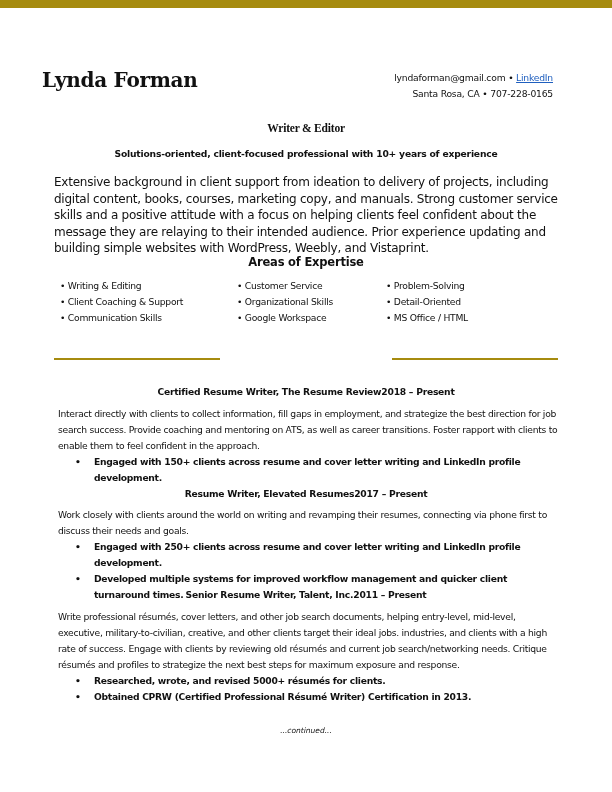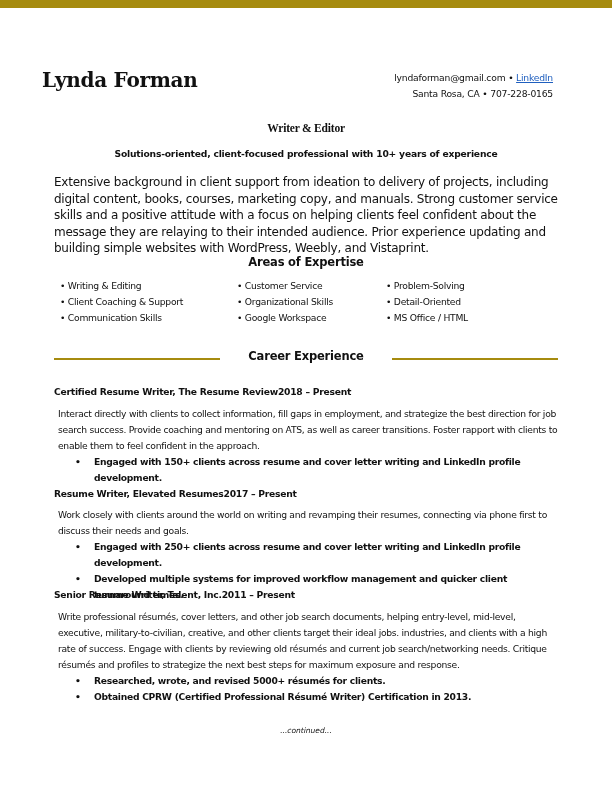--- a/index.html
+++ b/index.html
@@ -21,21 +21,21 @@
   .para { position: absolute; left: 54px; width: 504px; font-size: 12px; line-height: 16.5px; letter-spacing: -0.25px; }
   .summary { top: 174px; }
   .expertise-title { top: 255px; font-size: 11.5px; font-weight: bold; letter-spacing: -0.2px; }
   .skills { position: absolute; top: 278px; left: 60px; width: 500px; display: grid; grid-template-columns: 177px 149px 170px; font-size: 9.2px; line-height: 16px; letter-spacing: -0.25px; }
   .skills .col div::before { content: "\2022\00a0"; }
   .section-head { position: absolute; top: 348px; left: 54px; width: 504px; height: 20px; }
   .section-head .line { position: absolute; top: 10px; height: 1.5px; background: #A68B0F; }
   .section-head .line.left { left: 0; width: 166px; }
   .section-head .line.right { left: 338px; width: 166px; }
   .section-head .label { position: absolute; left: 0; width: 504px; text-align: center; top: 1px; font-size: 11.5px; font-weight: bold; letter-spacing: -0.2px; }
-  .job-head { position: absolute; left: 54px; width: 504px; font-size: 9.2px; font-weight: bold; letter-spacing: -0.25px; display: flex; justify-content: flex-start; }
+  .job-head { position: absolute; left: 54px; width: 504px; font-size: 9.2px; font-weight: bold; letter-spacing: -0.25px; display: flex; justify-content: center; }
   .job-desc { position: absolute; left: 58px; width: 504px; font-size: 9.2px; line-height: 16px; letter-spacing: -0.28px; }
   .bullets { margin: 0; padding: 0; list-style: none; }
   .bullets li { position: relative; padding-left: 36px; font-weight: bold; }
   .bullets li::before { content: "\2022"; position: absolute; left: 17px; top: 0; }
   .continued { position: absolute; top: 726px; left: 0; width: 612px; text-align: center; font-size: 7.5px; font-style: italic; }
 </style>
 </head>
 <body>
 
 <div class="topbar"></div>
@@ -73,21 +73,20 @@
   </div>
   <div class="col">
     <div>Problem-Solving</div>
     <div>Detail-Oriented</div>
     <div>MS Office / HTML</div>
   </div>
 </div>
 
 <div class="section-head">
   <div class="line left"></div>
-  <div class="label">Career Experience</div>
   <div class="line right"></div>
 </div>
 
 <div class="job-head" style="top:386px;">
   <span>Certified Resume Writer, The Resume Review</span>
   <span>2018 – Present</span>
 </div>
 <div class="job-desc" style="top:406px;">
   <div>Interact directly with clients to collect information, fill gaps in employment, and strategize the best direction for job search success. Provide coaching and mentoring on ATS, as well as career transitions. Foster rapport with clients to enable them to feel confident in the approach.</div>
   <ul class="bullets">

